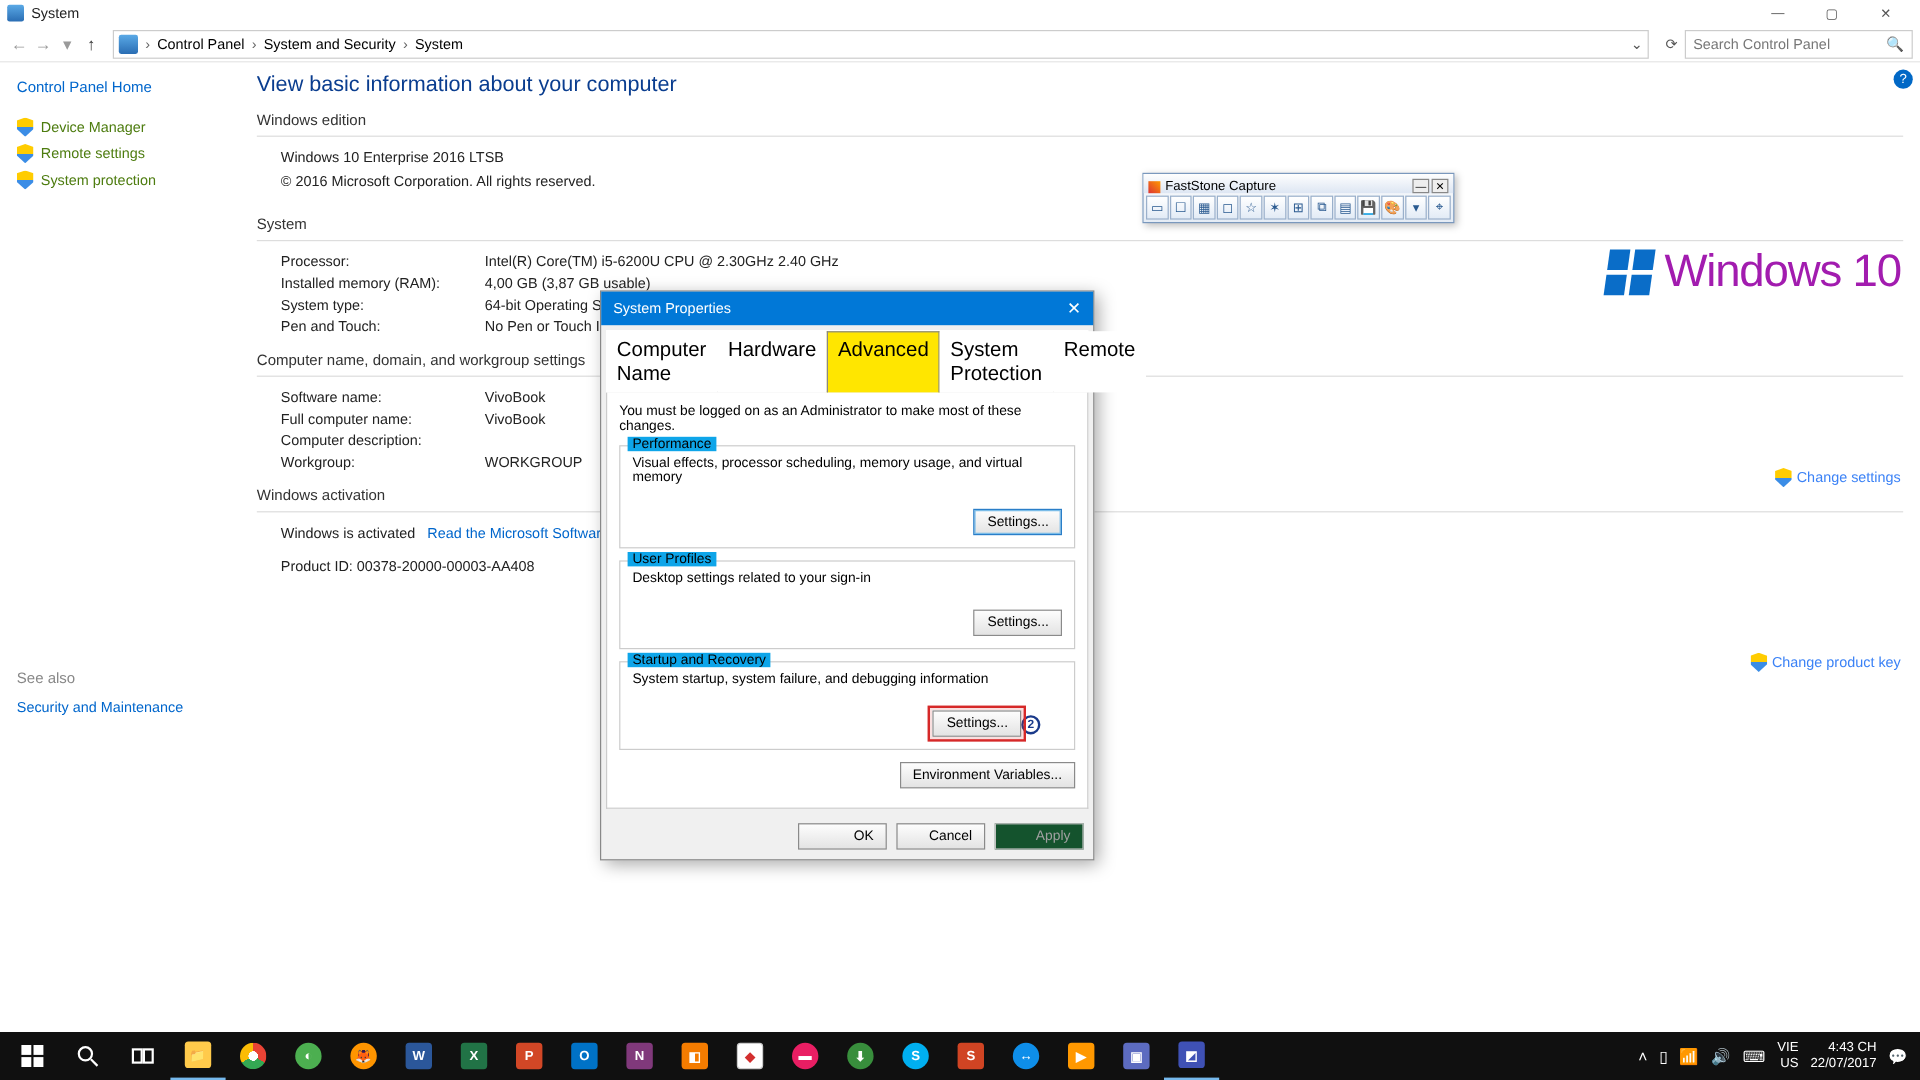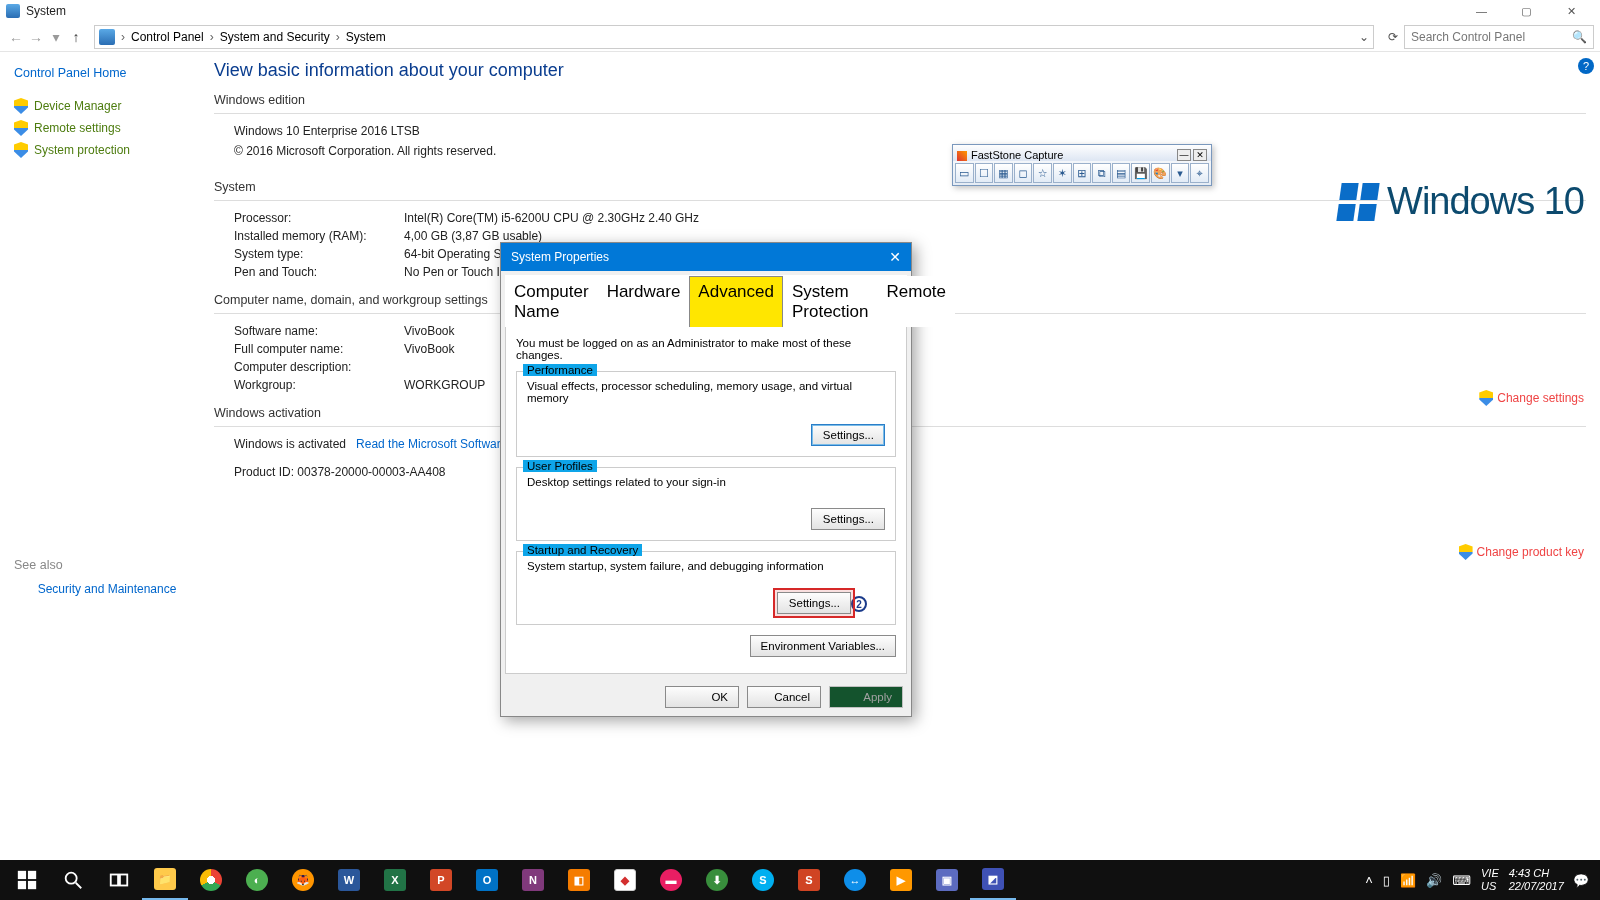--- a/index.html
+++ b/index.html
@@ -29,38 +29,38 @@
   .main { display:flex; height: calc(100% - 22px - 30px - 40px); }
   .sidebar { width: 200px; padding: 14px 0 0 14px; }
   .sidebar .cp-home { color:#0066cc; font-size:12.5px; margin-bottom:18px;}
   .sidebar .side-link { display:flex; align-items:center; margin-bottom:6px;}
   .sidebar .shield{width:14px;height:16px;position:relative;margin-right:6px;}
   .sidebar .shield::before{content:"";position:absolute;inset:0;background:conic-gradient(#ffcc00 0 25%, #3b8de6 25% 50%, #3b8de6 50% 75%, #ffcc00 75% 100%);clip-path:polygon(50% 0,100% 15%,100% 60%,50% 100%,0 60%,0 15%);}
   .sidebar .side-link span{color:#4d7c0f;}
   .sidebar .highlighted span{border:2px solid #d62828; padding:0 2px; color:#333 !important;}
   .circle-badge{display:inline-flex;width:16px;height:16px;border-radius:50%;border:2px solid #1a3a8a;align-items:center;justify-content:center;font-size:10px;font-weight:bold;color:#1a3a8a;background:#fff;margin-left:12px;}
   .see-also{margin-top:400px;color:#888;font-size:12.5px;}
-  .see-also-link{color:#0066cc;margin-top:10px;text-align:center;}
+  .see-also-link{color:#0066cc;margin-top:10px;}
 
   
   .content { flex:1; padding: 8px 14px; position:relative;}
   .content h1{color:#0a3d8f;font-weight:normal;font-size:18px;margin-bottom:12px;}
   .section-title{color:#333;font-size:12.5px;margin:10px 0 6px;}
   .content hr.sec{border:none;border-top:1px solid #ddd;margin-bottom:10px;}
   .kv{display:flex;margin:4px 0 4px 20px;}
   .kv .k{width:170px;color:#222;}
   .kv .v{color:#222;}
   .indent-text{margin-left:20px;color:#222;}
   .side-action{position:absolute;right:16px;display:flex;align-items:center;}
   .side-action .shield{width:14px;height:16px;position:relative;margin-right:4px;}
   .side-action .shield::before{content:"";position:absolute;inset:0;background:conic-gradient(#ffcc00 0 25%, #3b8de6 25% 50%, #3b8de6 50% 75%, #ffcc00 75% 100%);clip-path:polygon(50% 0,100% 15%,100% 60%,50% 100%,0 60%,0 15%);}
-  .side-action span{color:#ef4444;}
+  .side-action span{color:#3b82f6;}
   .link{color:#0066cc;}
   .help-icon{position:absolute;top:6px;right:6px;width:16px;height:16px;border-radius:50%;background:#0168c6;color:#fff;font-size:11px;display:flex;align-items:center;justify-content:center;}
-  .winlogo{position:absolute;right:16px;top:128px;font-size:38px;font-weight:300;color:#0c4a6e;letter-spacing:-1px; display:flex; align-items:center;}
+  .winlogo{position:absolute;right:16px;top:153px;font-size:38px;font-weight:300;color:#a21caf;letter-spacing:-1px; display:flex; align-items:center;}
   .winlogo .sq{display:inline-block;width:38px;height:38px;margin-right:10px;position:relative;}
   .winlogo .sq::before{content:"";position:absolute;inset:0;background:
     linear-gradient(#0a6dc8,#0a6dc8) 0 0/17px 17px no-repeat,
     linear-gradient(#0a6dc8,#0a6dc8) 21px 0/17px 17px no-repeat,
     linear-gradient(#0a6dc8,#0a6dc8) 0 21px/17px 17px no-repeat,
     linear-gradient(#0a6dc8,#0a6dc8) 21px 21px/17px 17px no-repeat; transform:skewX(-8deg);}
 
   
   .dialog{position:absolute;left:500px;top:242px;width:412px;background:#f0f0f0;border:1px solid #888;box-shadow:4px 4px 14px rgba(0,0,0,.35);}
   .dialog .dlg-title{background:#0178d7;color:#fff;height:28px;display:flex;align-items:center;padding:0 10px;font-size:12px;}
@@ -89,21 +89,21 @@
   .fs .fs-title .min,.fs .fs-title .close{width:14px;height:12px;border:1px solid #888;margin-left:2px;display:flex;align-items:center;justify-content:center;font-size:9px;background:#eee;}
   .fs .fs-title .spacer{margin-left:auto;}
   .fs .fs-body{display:flex;padding:2px;gap:1px;}
   .fs .fs-body .fb{width:20px;height:20px;border:1px solid #9ab0cb;background:linear-gradient(#fff,#e2ebf6);display:flex;align-items:center;justify-content:center;font-size:11px;color:#2a5a90;}
 
   
   .taskbar{position:absolute;left:0;bottom:0;width:100%;height:40px;background:#101010;display:flex;align-items:center;padding:0 4px;}
   .taskbar .tbtn{width:46px;height:40px;display:flex;align-items:center;justify-content:center;}
   .taskbar .tbtn svg{width:22px;height:22px;}
   .taskbar .tray{margin-left:auto;display:flex;align-items:center;color:#fff;font-size:11px;gap:10px;padding-right:6px;}
-  .taskbar .tray .clock{text-align:left;line-height:1.15;font-style:italic;}
+  .taskbar .tray .clock{text-align:right;line-height:1.15;}
   .taskbar .tray .ico{color:#fff;font-size:13px;}
   .tb-app{width:22px;height:22px;border-radius:3px;display:flex;align-items:center;justify-content:center;font-size:11px;font-weight:bold;color:#fff;}
   .active-app{border-bottom:2px solid #76b9ed;}
 </style>
 </head>
 <body>
 
 <div class="titlebar">
   <div class="sys-icon"></div>
   <div class="title">System</div>

